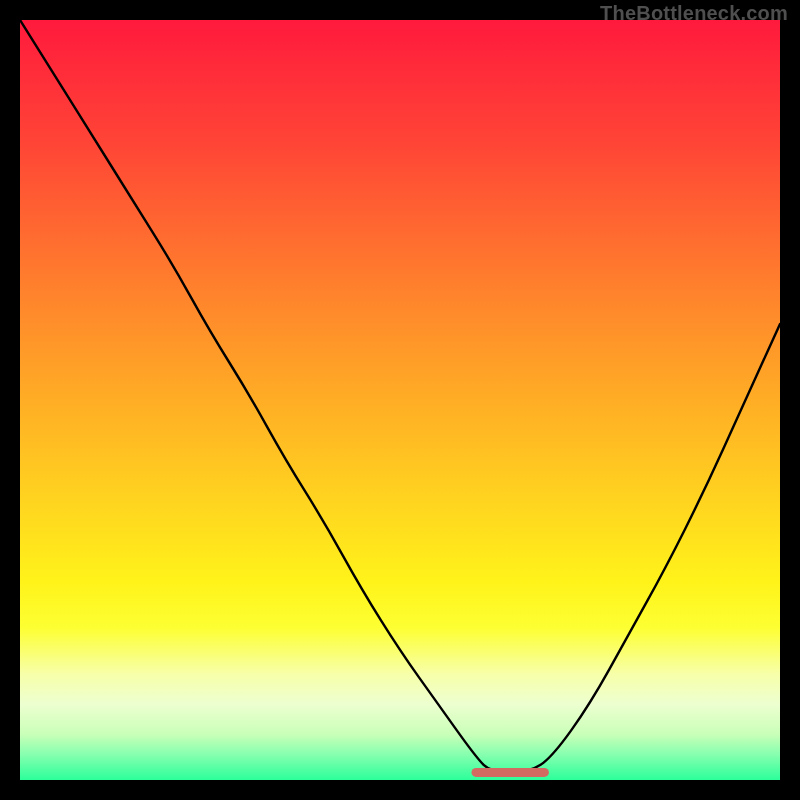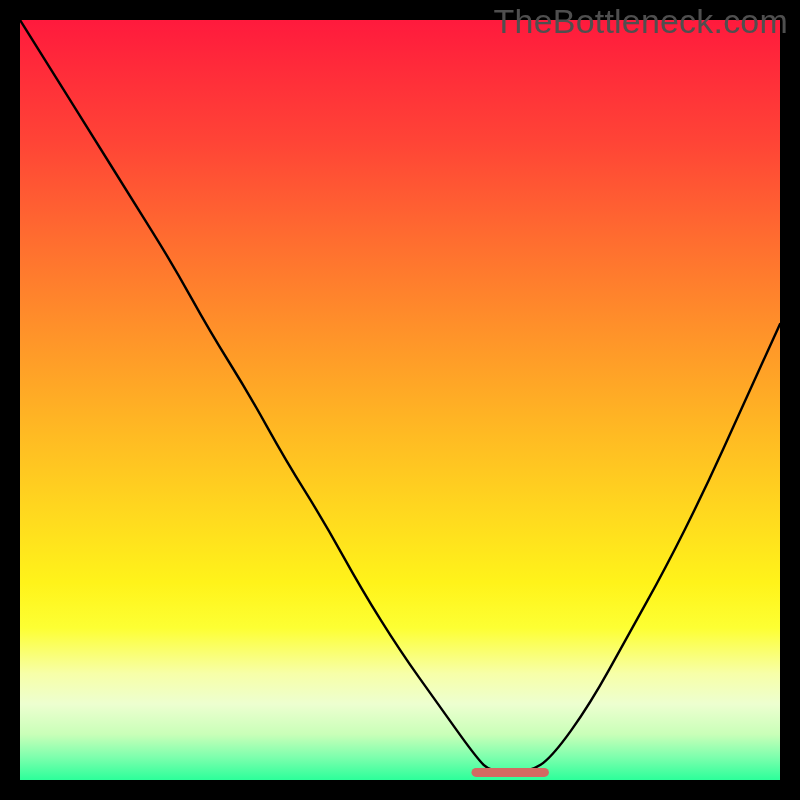--- a/index.html
+++ b/index.html
@@ -50,22 +50,22 @@
     position: absolute;
     inset: 0;
     width: 100%;
     height: 100%;
   }
   .watermark {
     position: absolute;
     top: 2px;
     right: 12px;
     color: #4f4f4f;
-    font-size: 34px;
-    font-weight: 400;
+    font-size: 20px;
+    font-weight: 700;
     letter-spacing: 0.2px;
     user-select: none;
   }
 </style>
 </head>
 <body>
 <div class="frame">
 
   <div class="plot-area">
     <div class="gradient"></div>

